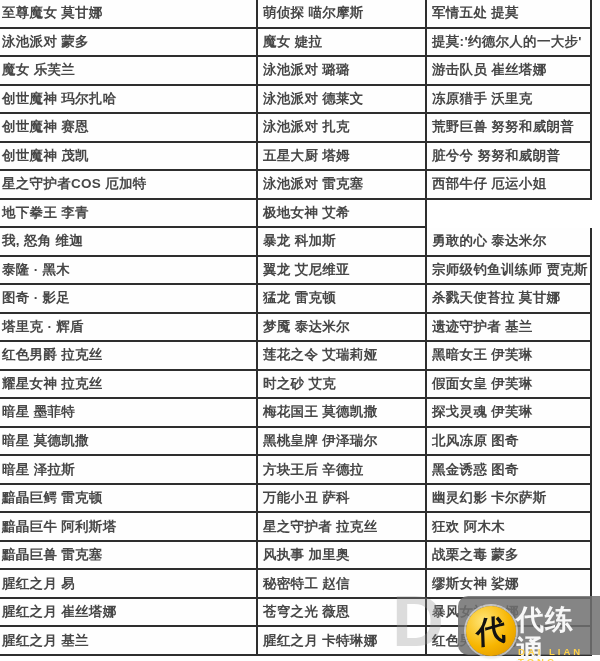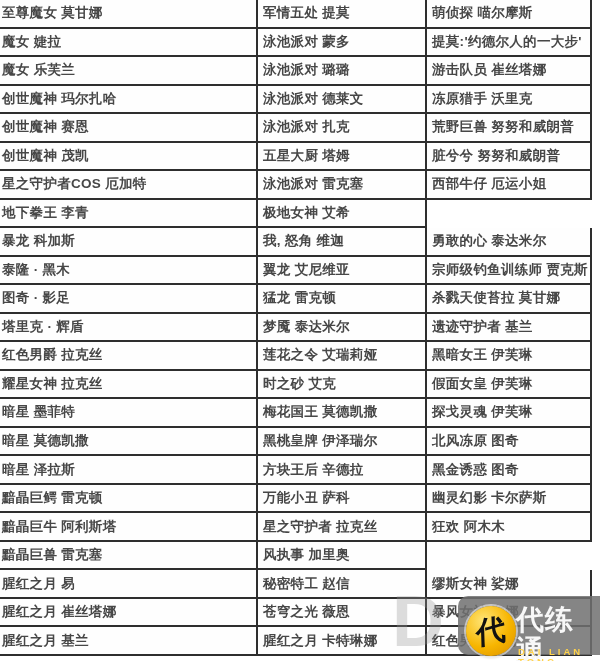--- a/index.html
+++ b/index.html
@@ -57,25 +57,25 @@
     font-size:9.5px;font-weight:700;color:#ffd24a;
     letter-spacing:3px;line-height:1;margin-top:8px;
   }
 </style>
 </head>
 <body>
 
 <div class="table">
   <div style="display:contents"><div class="row">
         <div class="cell">至尊魔女 莫甘娜</div>
+        <div class="cell">萌侦探 喵尔摩斯</div>
         <div class="cell">军情五处 提莫</div>
-        <div class="cell">萌侦探 喵尔摩斯</div>
       </div><div class="row">
+        <div class="cell">泳池派对 蒙多</div>
         <div class="cell">魔女 婕拉</div>
-        <div class="cell">泳池派对 蒙多</div>
         <div class="cell">提莫:'约德尔人的一大步'</div>
       </div><div class="row">
         <div class="cell">魔女 乐芙兰</div>
         <div class="cell">泳池派对 璐璐</div>
         <div class="cell">游击队员 崔丝塔娜</div>
       </div><div class="row">
         <div class="cell">创世魔神 玛尔扎哈</div>
         <div class="cell">泳池派对 德莱文</div>
         <div class="cell">冻原猎手 沃里克</div>
       </div><div class="row">
@@ -87,22 +87,22 @@
         <div class="cell">五星大厨 塔姆</div>
         <div class="cell">脏兮兮 努努和威朗普</div>
       </div><div class="row">
         <div class="cell">星之守护者COS 厄加特</div>
         <div class="cell">泳池派对 雷克塞</div>
         <div class="cell">西部牛仔 厄运小姐</div>
       </div><div class="row">
         <div class="cell">地下拳王 李青</div>
         <div class="cell">极地女神 艾希</div>
       </div><div class="row">
+        <div class="cell">我, 怒角 维迦</div>
         <div class="cell">暴龙 科加斯</div>
-        <div class="cell">我, 怒角 维迦</div>
         <div class="cell">勇敢的心 泰达米尔</div>
       </div><div class="row">
         <div class="cell">泰隆 · 黑木</div>
         <div class="cell">翼龙 艾尼维亚</div>
         <div class="cell">宗师级钓鱼训练师 贾克斯</div>
       </div><div class="row">
         <div class="cell">图奇 · 影足</div>
         <div class="cell">猛龙 雷克顿</div>
         <div class="cell">杀戮天使苔拉 莫甘娜</div>
       </div><div class="row">
@@ -133,20 +133,21 @@
         <div class="cell">黯晶巨鳄 雷克顿</div>
         <div class="cell">万能小丑 萨科</div>
         <div class="cell">幽灵幻影 卡尔萨斯</div>
       </div><div class="row">
         <div class="cell">黯晶巨牛 阿利斯塔</div>
         <div class="cell">星之守护者 拉克丝</div>
         <div class="cell">狂欢 阿木木</div>
       </div><div class="row">
         <div class="cell">黯晶巨兽 雷克塞</div>
         <div class="cell">风执事 加里奥</div>
+        <div class="cell">战栗之毒 蒙多</div>
       </div><div class="row">
         <div class="cell">腥红之月 易</div>
         <div class="cell">秘密特工 赵信</div>
         <div class="cell">缪斯女神 娑娜</div>
       </div><div class="row">
         <div class="cell">腥红之月 崔丝塔娜</div>
         <div class="cell">苍穹之光 薇恩</div>
         <div class="cell">暴风女神 迦娜</div>
       </div><div class="row">
         <div class="cell">腥红之月 基兰</div>

